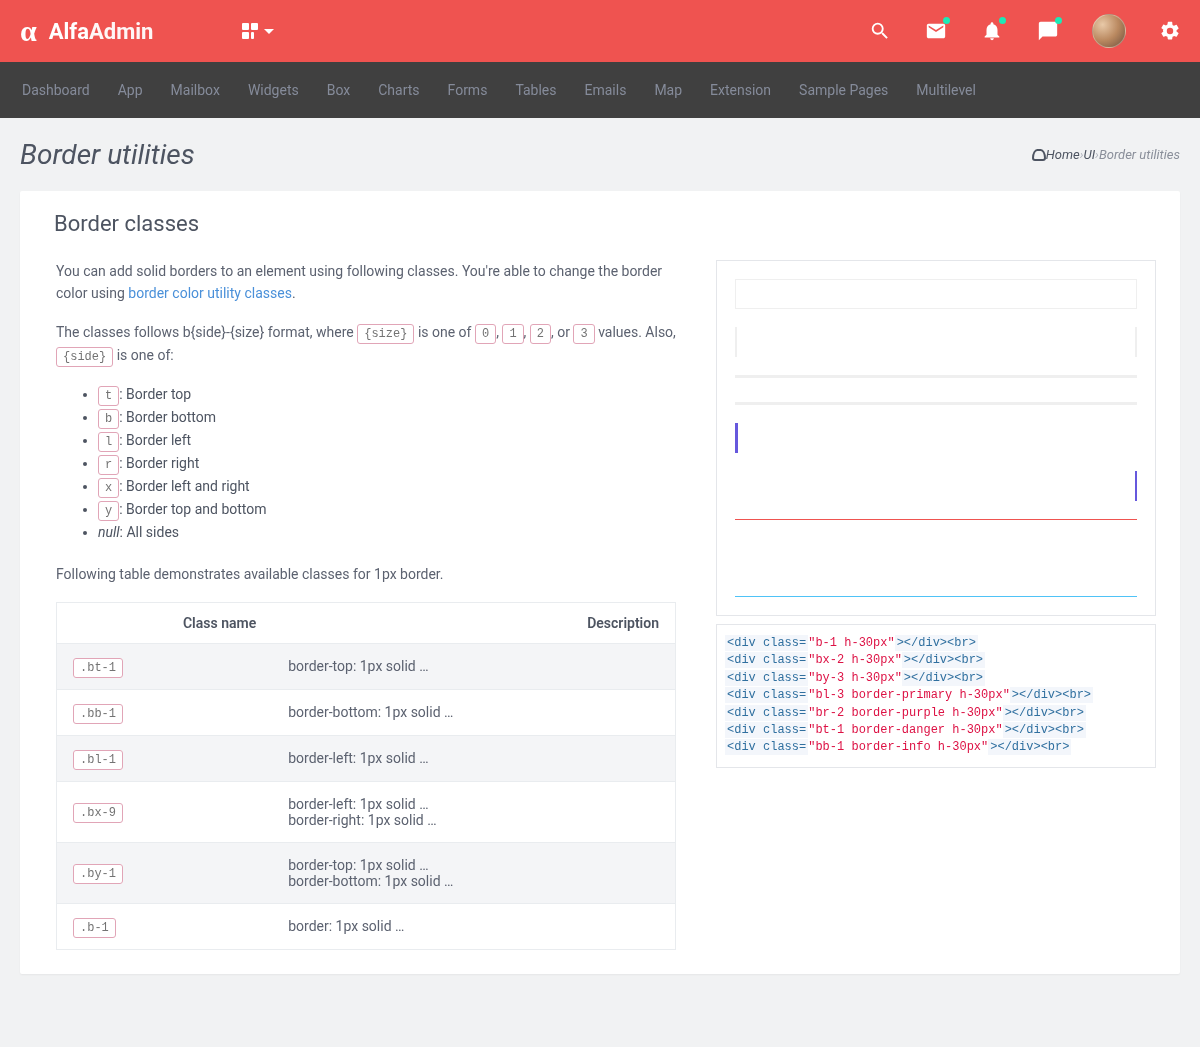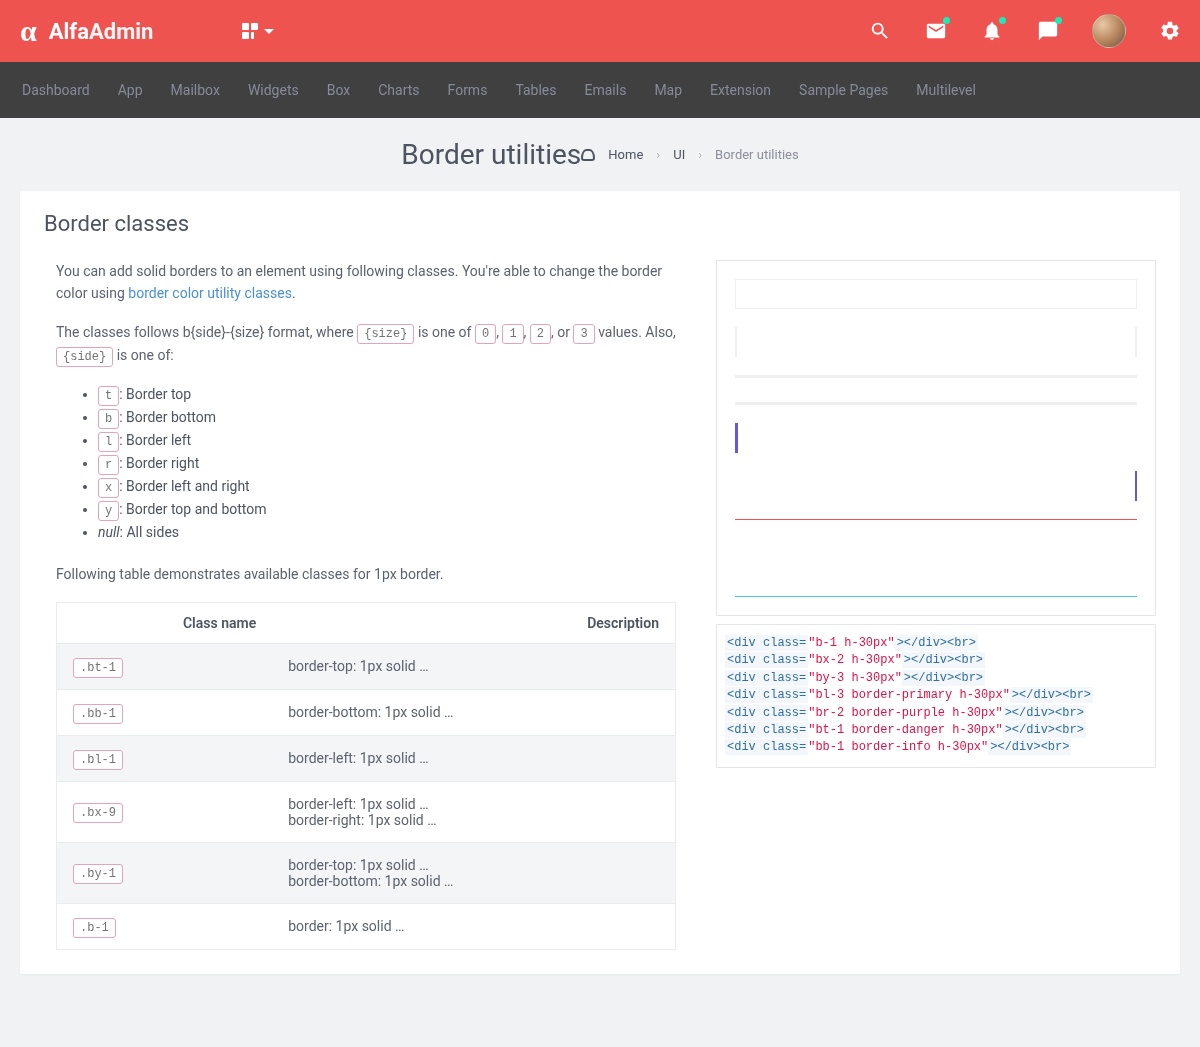--- a/index.html
+++ b/index.html
@@ -103,33 +103,34 @@
   color: #858b9a;
   font-size: 14px;
   cursor: pointer;
 }
 .nav-item.active {
   background: #ef5350;
   color: #fff;
 }
 .page-head {
   display: flex;
-  justify-content: center;
+  justify-content: space-between;
   align-items: center;
   padding: 20px 20px 10px;
+  font-style: italic;
 }
 .page-title {
   font-size: 28px;
   font-weight: 400;
   color: #4d5461;
 }
 .breadcrumb {
   display: flex;
   align-items: center;
-  gap: 13px;
+  gap: 0;
   color: #8a8f9a;
   font-size: 13px;
 }
 .breadcrumb a { color: #4d5461; text-decoration: none; }
 .breadcrumb .sep { color: #b0b4bd; }
 .dashboard-icon {
   width: 14px; height: 12px;
   display: inline-block;
   position: relative;
   border: 2px solid #4d5461;
@@ -140,20 +141,21 @@
   background: #fff;
   margin: 10px 20px 20px;
   border-radius: 2px;
   box-shadow: 0 1px 2px rgba(0,0,0,0.05);
 }
 .card-title {
   padding: 20px 24px 0;
   font-size: 22px;
   font-weight: 400;
   color: #4d5461;
+  margin-left: 10px;
 }
 .card-body {
   display: flex;
   gap: 40px;
   padding: 24px;
 }
 .left-col { flex: 0 0 620px; margin-left: 12px; }
 .right-col { flex: 1; }
 .para {
   color: #5c6270;

